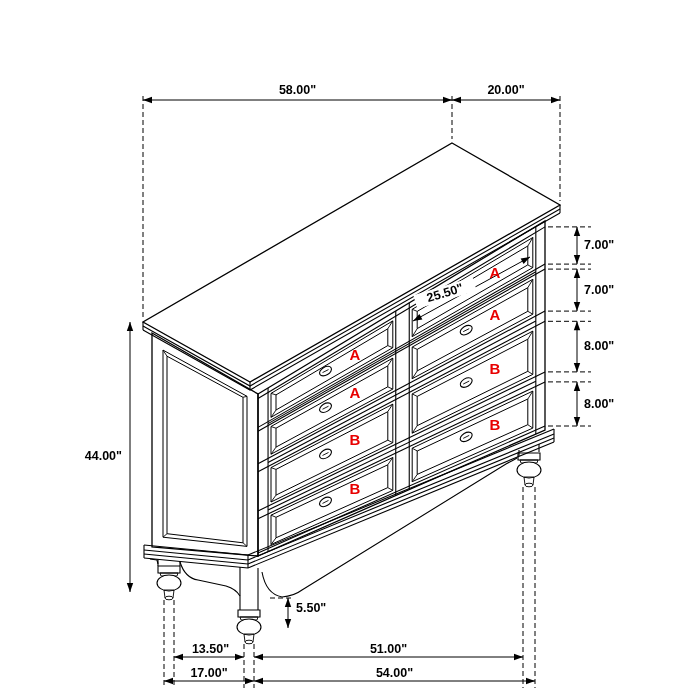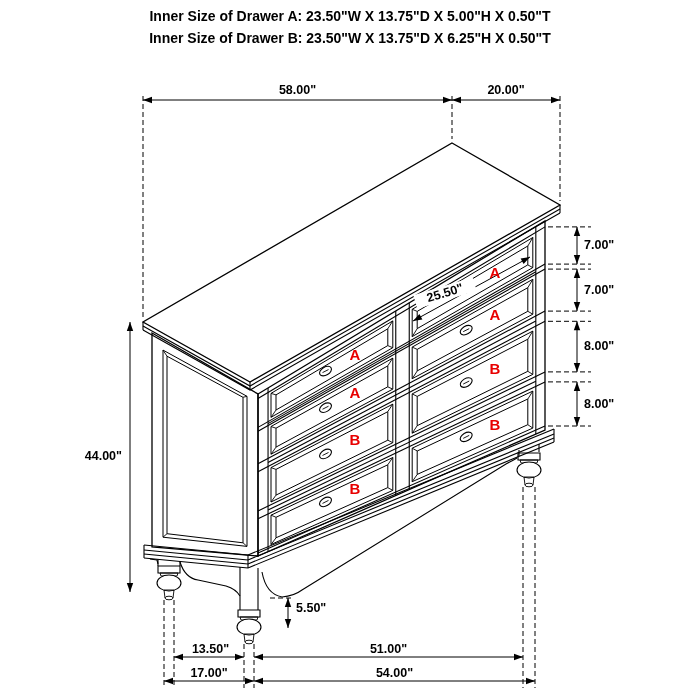--- a/index.html
+++ b/index.html
@@ -200,22 +200,20 @@
       <path d="M254,681 L245.0,677.8 L245.0,684.2 Z" fill="#000"></path>
       <path d="M164,681 L173.0,684.2 L173.0,677.8 Z" fill="#000"></path>
       <line x1="254" y1="681" x2="535" y2="681" stroke="#000" stroke-width="1"></line>
       <path d="M535,681 L526.0,677.8 L526.0,684.2 Z" fill="#000"></path>
       <path d="M254,681 L263.0,684.2 L263.0,677.8 Z" fill="#000"></path>
       <line x1="413" y1="321" x2="530" y2="257" stroke="#000" stroke-width="1"></line>
       <path d="M530,257 L520.6,258.5 L523.6,264.1 Z" fill="#000"></path>
       <path d="M413,321 L422.4,319.5 L419.4,313.9 Z" fill="#000"></path>
     </svg>
 
-  <div class="title-line" style="top:8px;">Inner Size of Drawer A: 23.50"W X 13.75"D X 5.00"H X 0.50"T</div>
-  <div class="title-line" style="top:30px;">Inner Size of Drawer B: 23.50"W X 13.75"D X 6.25"H X 0.50"T</div>
 
   <div class="dim center" style="left:143px;top:83px;width:309px;">58.00"</div>
   <div class="dim center" style="left:452px;top:83px;width:108px;">20.00"</div>
 
   <div class="dim" style="left:584px;top:238px;">7.00"</div>
   <div class="dim" style="left:584px;top:283px;">7.00"</div>
   <div class="dim" style="left:584px;top:339px;">8.00"</div>
   <div class="dim" style="left:584px;top:397px;">8.00"</div>
 
   <div class="dim right" style="left:56px;top:449px;width:66px;">44.00"</div>

